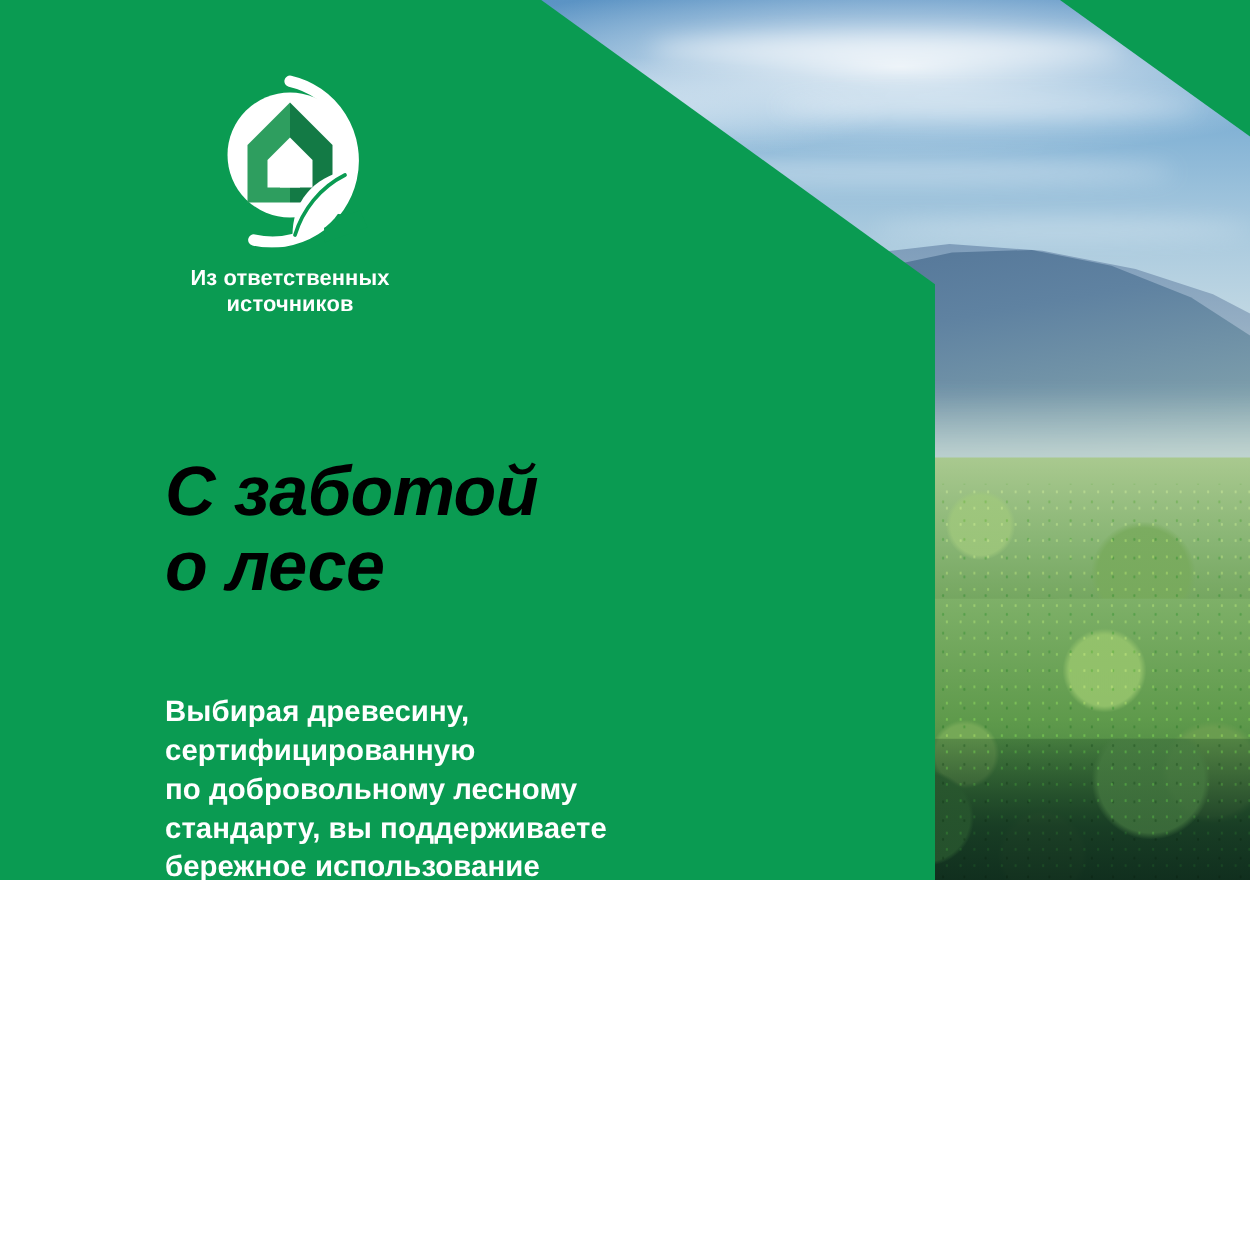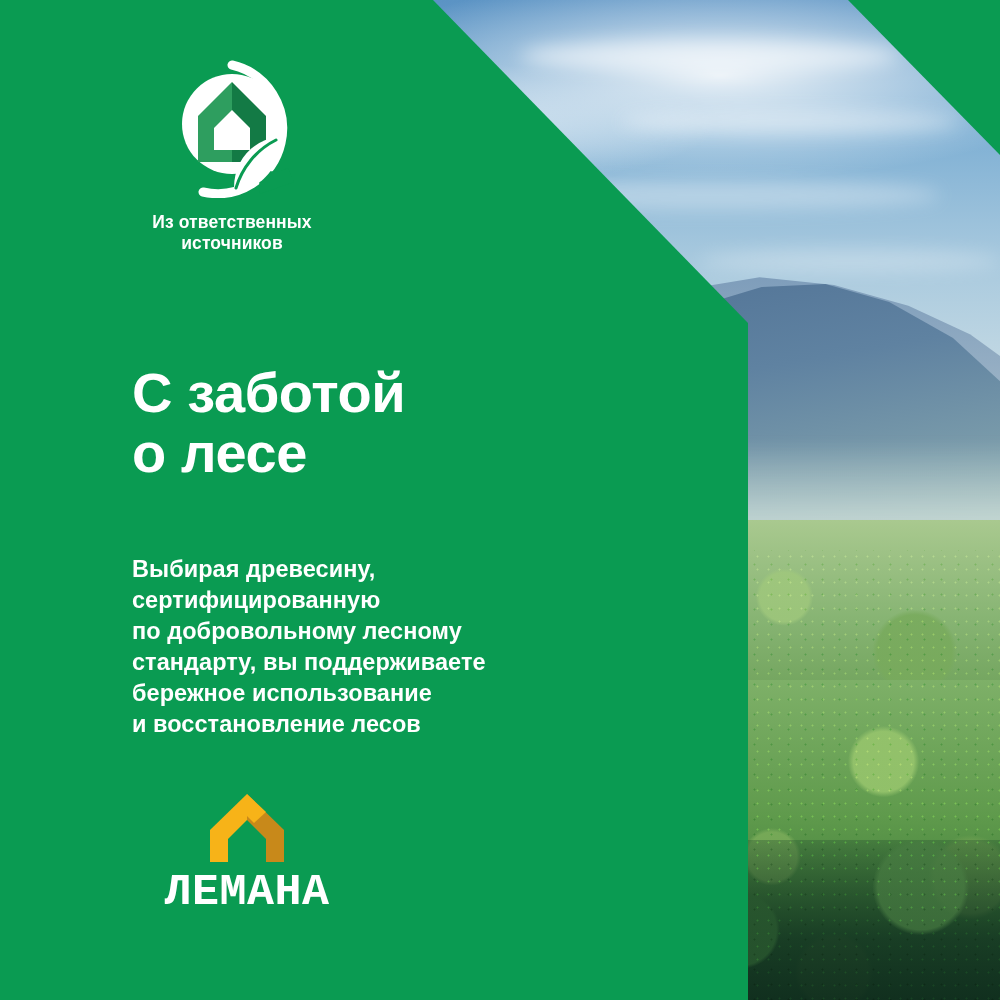--- a/index.html
+++ b/index.html
@@ -8,21 +8,21 @@
     background: #ffffff;
   }
   body {
     font-family: "Liberation Sans", "DejaVu Sans", sans-serif;
   }
 
   
   .poster {
     position: relative;
     width: 1000px;
-    height: 1000px;
+    height: 704px;
     overflow: hidden;
     background: #0a9b52;
   }
 
   
   .photo {
     position: absolute;
     inset: 0;
     z-index: 1;
   }
@@ -173,26 +173,27 @@
     letter-spacing: .1px;
     white-space: pre-line;
   }
 
   
   .headline {
     position: absolute;
     left: 132px;
     top: 325px;
     width: 560px;
-    color: #ffffff;
+    color: #000000;
     font-size: 56px;
     font-weight: bold;
     line-height: 1.08;
     letter-spacing: -0.4px;
     white-space: pre-line;
+    font-style: italic;
   }
 
   
   .body-copy {
     position: absolute;
     left: 132px;
     top: 530px;
     width: 560px;
     color: #ffffff;
     font-size: 23.5px;

